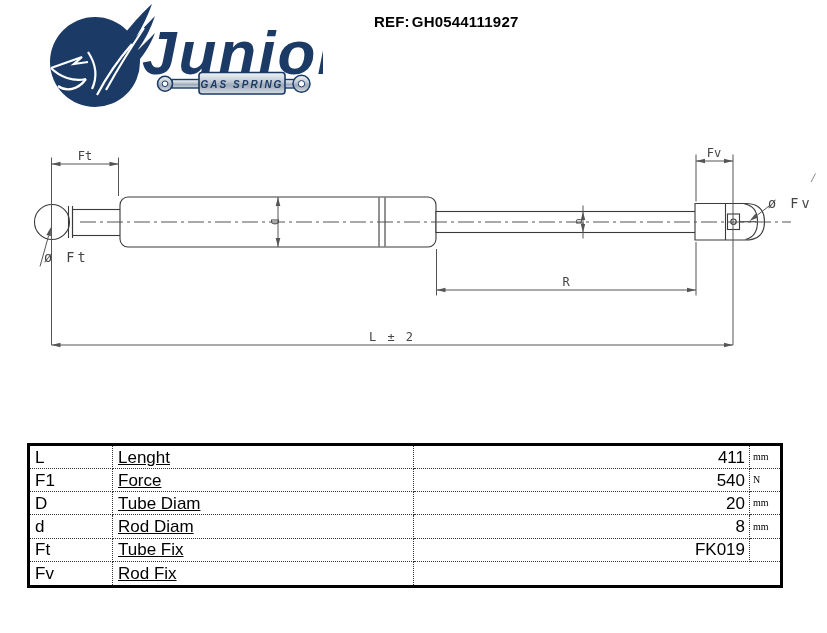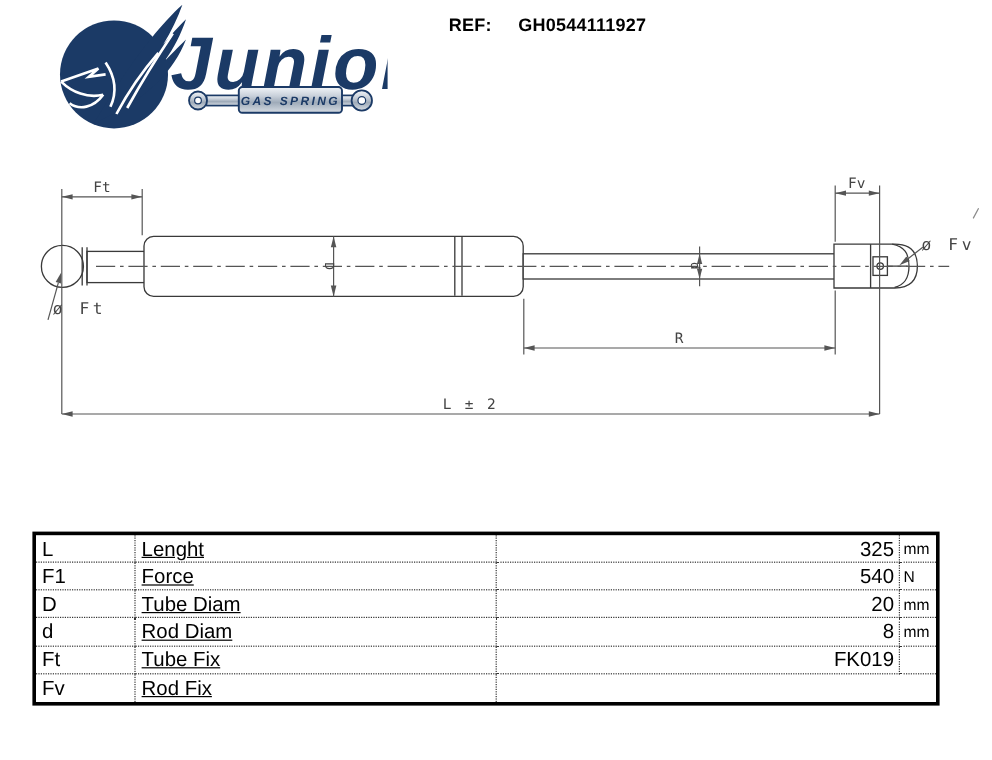--- a/index.html
+++ b/index.html
@@ -1,32 +1,32 @@
 <!DOCTYPE html>
 <html><head>
 <meta charset="utf-8">
 <style>
   html,body{margin:0;padding:0;background:#fff;}
   .page{position:relative;width:827px;height:633px;background:#fff;overflow:hidden;
         font-family:"Liberation Sans",sans-serif;color:#000;}
   .logo-svg{position:absolute;left:18px;top:2px;}
   .diagram-svg{position:absolute;left:0;top:0;}
   .ref{position:absolute;left:374px;top:13px;font-size:15px;font-weight:bold;letter-spacing:.2px;white-space:nowrap;}
-  .ref .val{margin-left:22px;}
+  .ref .val{margin-left:2px;}
   .spec-table{position:absolute;left:27px;top:443px;width:756px;height:145px;
       box-sizing:border-box;border:3px solid #000;background:#fff;
       display:grid;grid-template-columns:83px 301px 336px 1fr;grid-template-rows:repeat(6,1fr);
       font-size:17px;line-height:1;}
   .cell{display:flex;align-items:center;white-space:nowrap;overflow:hidden;
       border-bottom:1px dotted #333;padding:0 4px;}
   .cell.sym,.cell.name,.cell.val{border-right:1px dotted #333;}
   .cell.sym{padding-left:5px;}
   .cell.name{padding-left:5px;text-decoration:underline;}
   .cell.val{justify-content:flex-end;padding-right:4px;}
-  .cell.unit{font-size:13px;padding-left:3px;}
+  .cell.unit{font-size:10px;padding-left:3px;font-family:Liberation Serif, serif;}
   .cell.r6{border-bottom:none;}
 </style>
 </head>
 <body>
 
 <div class="page">
 
   <svg class="diagram-svg" width="827" height="633" viewBox="0 0 827 633">
 
     <g fill="none" stroke="#3a3a3a" stroke-width="1.1">
@@ -149,21 +149,21 @@
   </svg>
 
   <div class="ref">
     <span>REF:</span><span class="val">GH0544111927</span>
   </div>
 
   <div class="spec-table">
 
     <div class="cell sym">L</div>
     <div class="cell name">Lenght</div>
-    <div class="cell val">325</div>
+    <div class="cell val">411</div>
     <div class="cell unit">mm</div>
 
     <div class="cell sym">F1</div>
     <div class="cell name">Force</div>
     <div class="cell val">540</div>
     <div class="cell unit">N</div>
 
     <div class="cell sym">D</div>
     <div class="cell name">Tube Diam</div>
     <div class="cell val">20</div>

